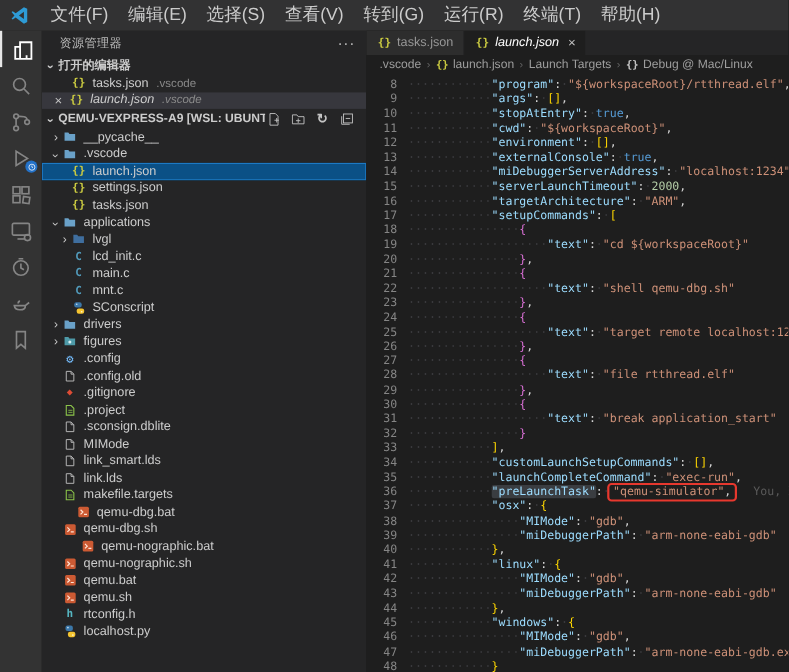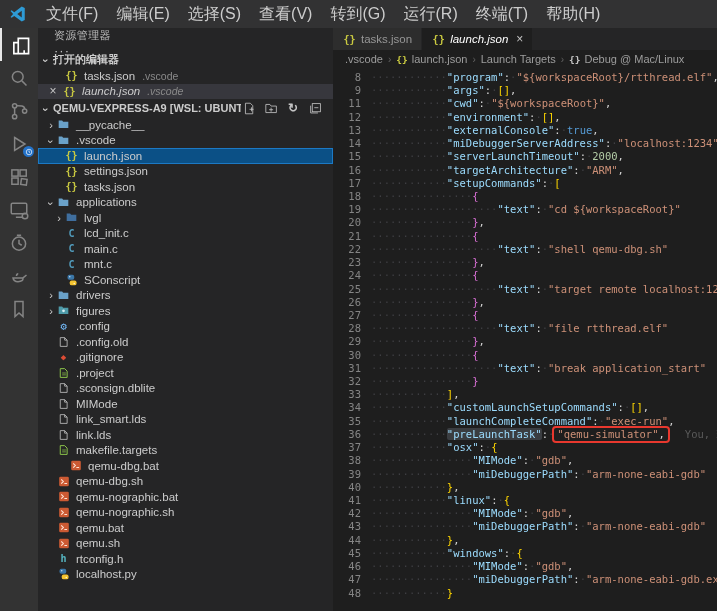--- a/index.html
+++ b/index.html
@@ -19,22 +19,22 @@
   .act-item svg { stroke:#858585; fill:none; stroke-width:1.2; }
   .act-item.active { border-left:2px solid #e7e7e7; }
   .act-item.active svg { stroke:#ffffff; }
   .act-badge { position:absolute; right:4px; bottom:3px; width:11px; height:11px; border-radius:50%;
     background:#2472c8; display:flex; align-items:center; justify-content:center; }
   .act-badge svg { stroke:#ffffff; stroke-width:1.4; }
 
   
   #sidebar { position:absolute; left:38px; top:28px; width:295px; height:583px; background:#252526;
     color:#cccccc; overflow:hidden; }
-  #sb-title { height:22px; display:flex; padding:0 10px 0 16px;
-    font-size:11px; color:#bbbbbb; letter-spacing:.4px;flex-direction:column; }
+  #sb-title { height:22px; display:flex; align-items:center; padding:0 10px 0 16px;
+    font-size:11px; color:#bbbbbb; letter-spacing:.4px; }
   #sb-title .spacer { flex:1; }
   .ellipsis { color:#c5c5c5; font-size:13px; letter-spacing:1px; cursor:pointer; }
   .section-header { height:18px; display:flex; align-items:center; font-size:11px; font-weight:bold;
     color:#cccccc; padding-left:3px; }
   .section-header .hdr-label { margin-left:2px; white-space:nowrap; overflow:hidden; }
   .hdr-actions { margin-left:auto; display:flex; gap:6px; padding-right:10px; }
   .hdr-actions .hact { width:16px; height:16px; display:flex; align-items:center; justify-content:center;
     color:#c5c5c5; cursor:pointer; font-size:12px; }
   .hdr-actions svg { stroke:#c5c5c5; fill:none; stroke-width:1; }
   .chev { display:inline-block; width:10px; color:#cccccc; font-size:11px; flex:0 0 10px;
@@ -414,21 +414,21 @@
         <div class="tree-row" style="padding-left: 8px;">
           <span class="chev none">›</span>
           <span class="fi">
             <svg width="12" height="11" viewBox="0 0 16 16">
               <rect x="1" y="1" width="14" height="14" rx="2" fill="#cc5a33"></rect>
               <path d="M4 5 l3 3 -3 3 M8.5 11 h4" stroke="#ffe3d5" stroke-width="1.6" fill="none"></path>
             </svg>
           </span>
           <span>qemu-dbg.sh</span>
         </div>
-        <div class="tree-row" style="padding-left: 8px;">
+        <div class="tree-row" style="padding-left: 24px;">
           <span class="chev none">›</span>
           <span class="fi">
             <svg width="12" height="11" viewBox="0 0 16 16">
               <rect x="1" y="1" width="14" height="14" rx="2" fill="#cc5a33"></rect>
               <path d="M4 5 l3 3 -3 3 M8.5 11 h4" stroke="#ffe3d5" stroke-width="1.6" fill="none"></path>
             </svg>
           </span>
           <span>qemu-nographic.bat</span>
         </div>
         <div class="tree-row" style="padding-left: 8px;">
@@ -508,20 +508,21 @@
         </span>
         <span class="bc-sep">›</span>
         <span style="display: inline-flex; align-items: center;">
           <span class="bc-icon sym">{}</span>
           <span>Debug @ Mac/Linux</span>
         </span>
       </div>
     <div id="code">
         <div class="cline"><span class="ln">8</span><span class="lc"><span class="tok-ws">············</span><span class="tok-key">"program"</span><span class="tok-pun">:</span><span class="tok-ws">·</span><span class="tok-str">"${workspaceRoot}/rtthread.elf"</span><span class="tok-pun">,</span></span></div>
         <div class="cline"><span class="ln">9</span><span class="lc"><span class="tok-ws">············</span><span class="tok-key">"args"</span><span class="tok-pun">:</span><span class="tok-ws">·</span><span class="tok-br1">[]</span><span class="tok-pun">,</span></span></div>
+        <div class="cline"><span class="ln">10</span><span class="lc"><span class="tok-ws">············</span><span class="tok-key">"stopAtEntry"</span><span class="tok-pun">:</span><span class="tok-ws">·</span><span class="tok-kw">true</span><span class="tok-pun">,</span></span></div>
         <div class="cline"><span class="ln">11</span><span class="lc"><span class="tok-ws">············</span><span class="tok-key">"cwd"</span><span class="tok-pun">:</span><span class="tok-ws">·</span><span class="tok-str">"${workspaceRoot}"</span><span class="tok-pun">,</span></span></div>
         <div class="cline"><span class="ln">12</span><span class="lc"><span class="tok-ws">············</span><span class="tok-key">"environment"</span><span class="tok-pun">:</span><span class="tok-ws">·</span><span class="tok-br1">[]</span><span class="tok-pun">,</span></span></div>
         <div class="cline"><span class="ln">13</span><span class="lc"><span class="tok-ws">············</span><span class="tok-key">"externalConsole"</span><span class="tok-pun">:</span><span class="tok-ws">·</span><span class="tok-kw">true</span><span class="tok-pun">,</span></span></div>
         <div class="cline"><span class="ln">14</span><span class="lc"><span class="tok-ws">············</span><span class="tok-key">"miDebuggerServerAddress"</span><span class="tok-pun">:</span><span class="tok-ws">·</span><span class="tok-str">"localhost:1234"</span></span></div>
         <div class="cline"><span class="ln">15</span><span class="lc"><span class="tok-ws">············</span><span class="tok-key">"serverLaunchTimeout"</span><span class="tok-pun">:</span><span class="tok-ws">·</span><span class="tok-num">2000</span><span class="tok-pun">,</span></span></div>
         <div class="cline"><span class="ln">16</span><span class="lc"><span class="tok-ws">············</span><span class="tok-key">"targetArchitecture"</span><span class="tok-pun">:</span><span class="tok-ws">·</span><span class="tok-str">"ARM"</span><span class="tok-pun">,</span></span></div>
         <div class="cline"><span class="ln">17</span><span class="lc"><span class="tok-ws">············</span><span class="tok-key">"setupCommands"</span><span class="tok-pun">:</span><span class="tok-ws">·</span><span class="tok-br1">[</span></span></div>
         <div class="cline"><span class="ln">18</span><span class="lc"><span class="tok-ws">················</span><span class="tok-br2">{</span></span></div>
         <div class="cline"><span class="ln">19</span><span class="lc"><span class="tok-ws">····················</span><span class="tok-key">"text"</span><span class="tok-pun">:</span><span class="tok-ws">·</span><span class="tok-str">"cd ${workspaceRoot}"</span></span></div>
         <div class="cline"><span class="ln">20</span><span class="lc"><span class="tok-ws">················</span><span class="tok-br2">}</span><span class="tok-pun">,</span></span></div>

